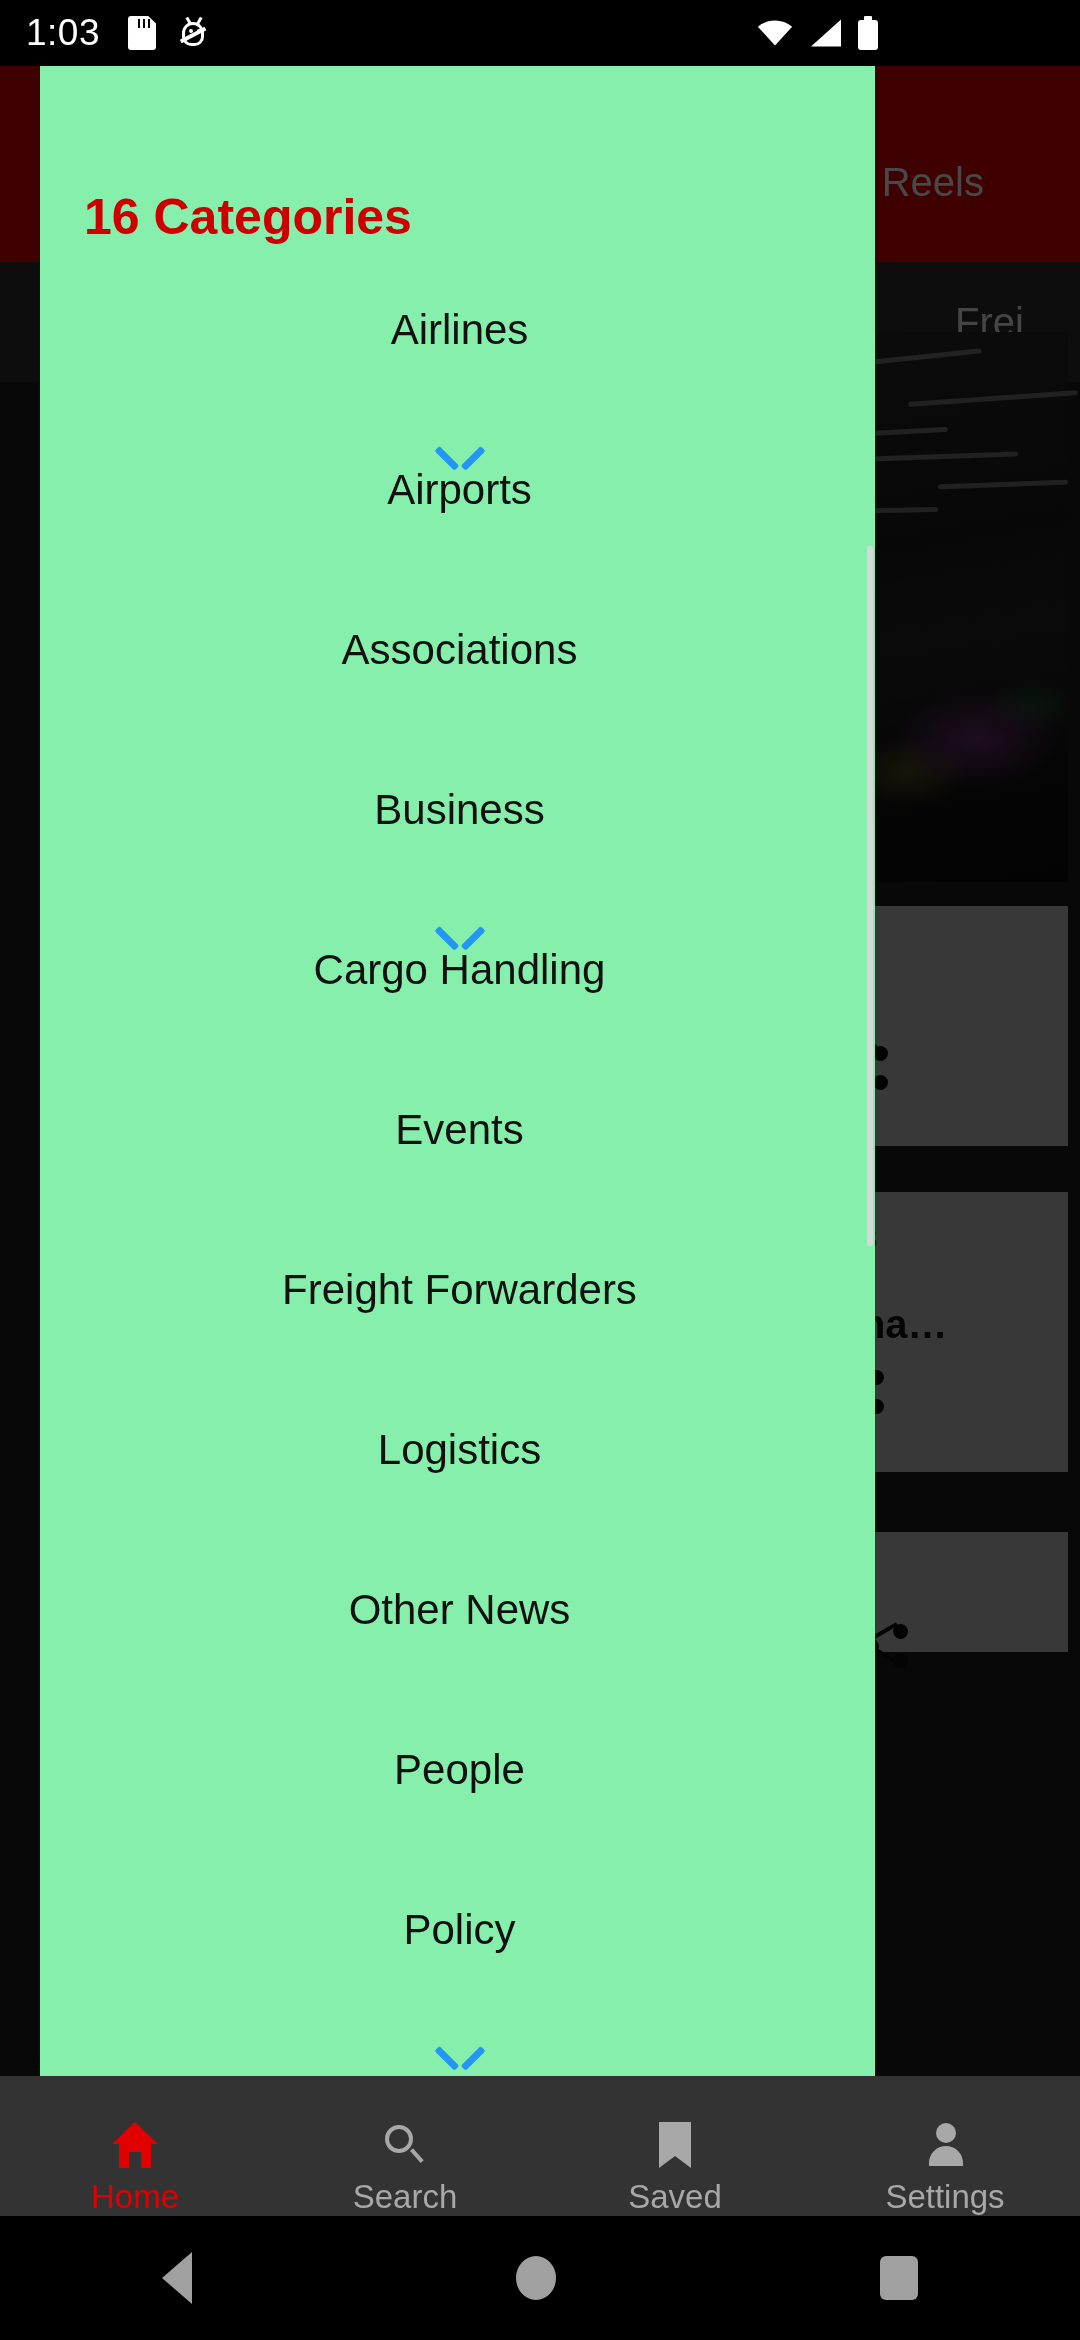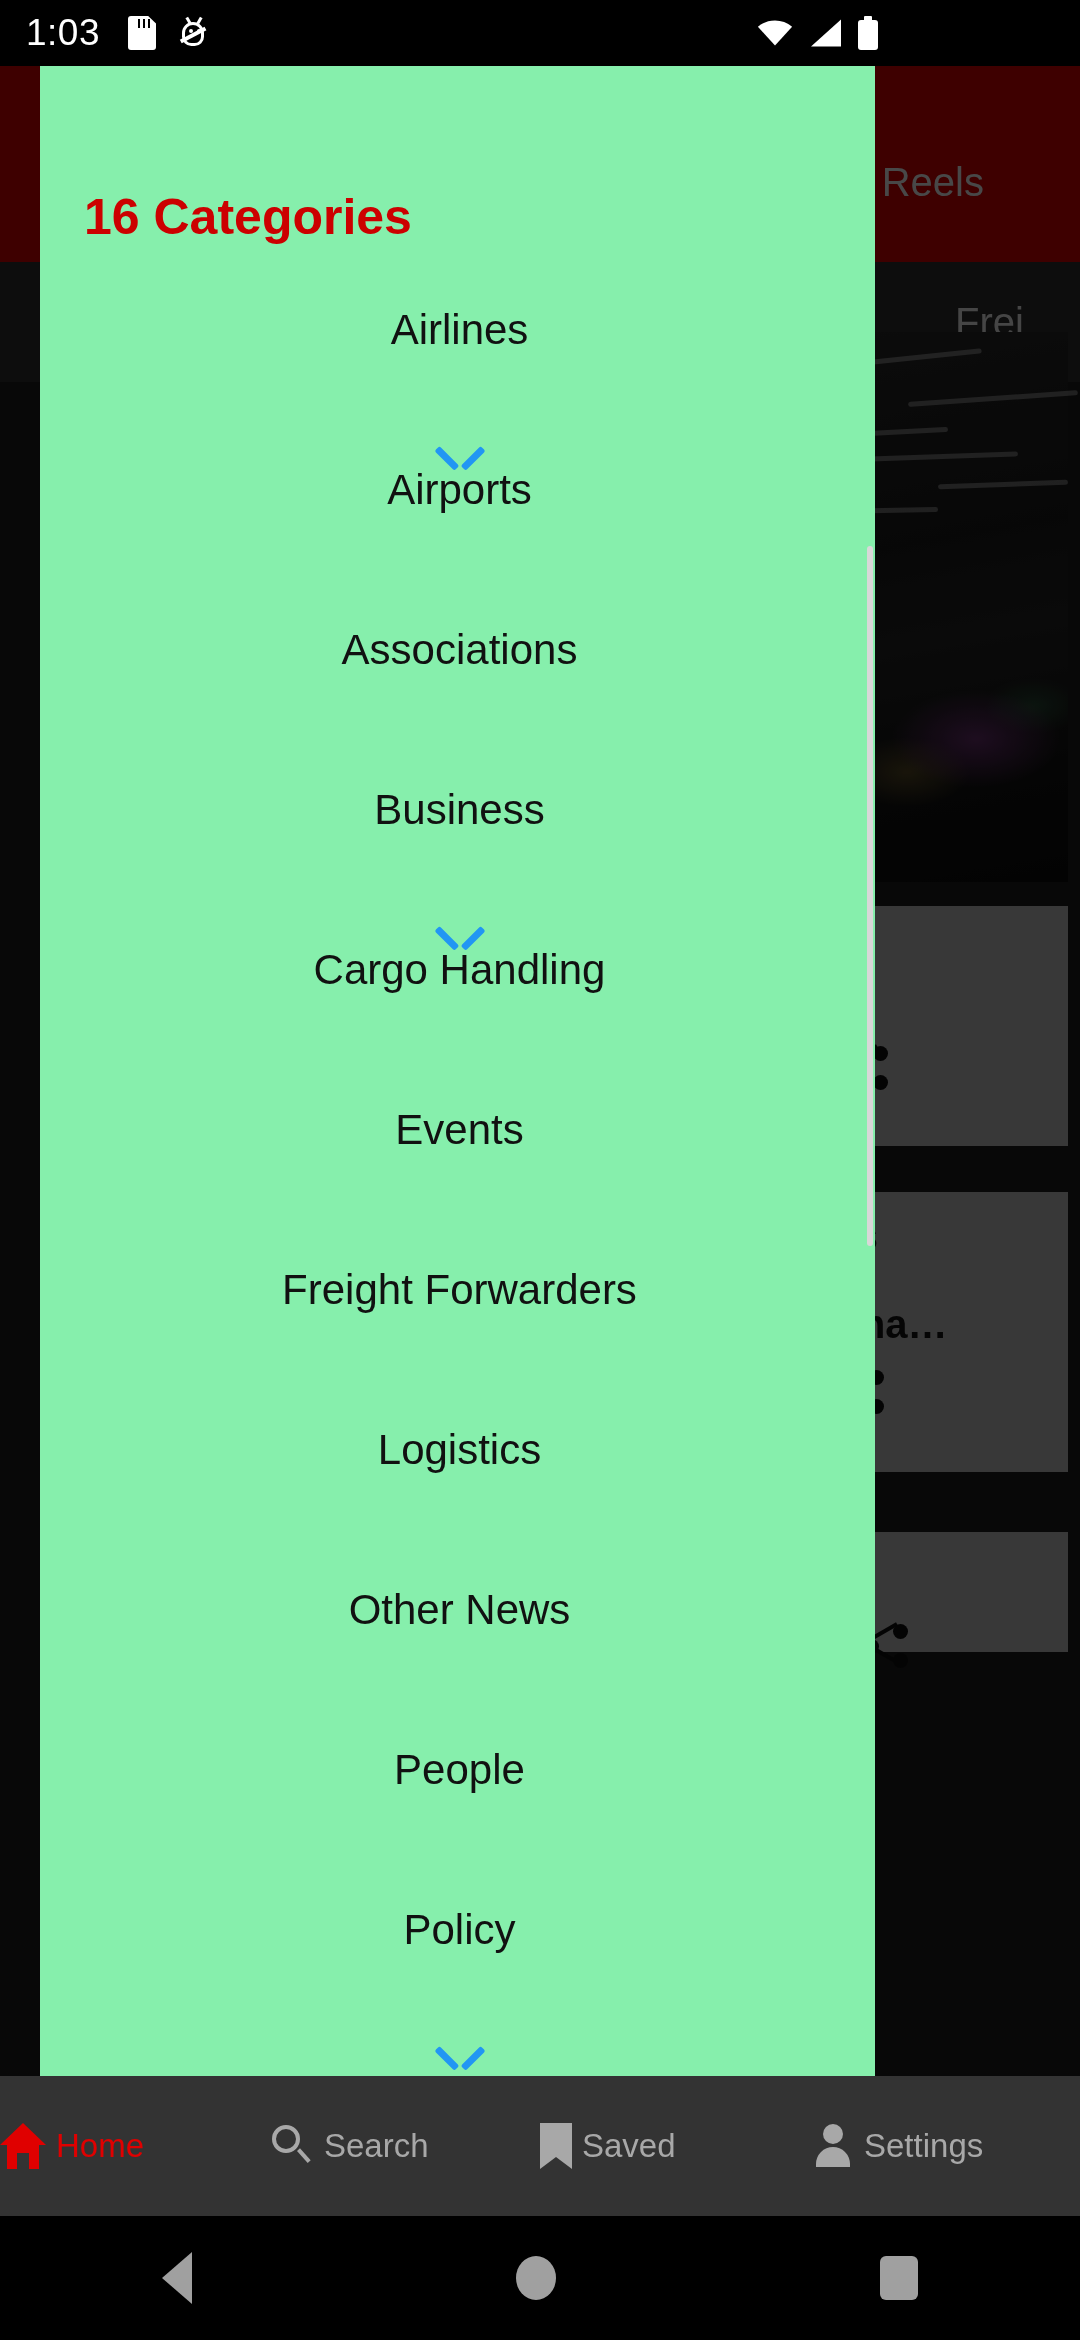--- a/index.html
+++ b/index.html
@@ -75,21 +75,21 @@
   .ic-share .ln { position:absolute; height:4px; background:#0b0b0b; left:7px; width:30px;}
   .ic-share .ln.u{ top:13px; transform:rotate(-30deg); transform-origin:left center;}
   .ic-share .ln.d{ top:21px; transform:rotate(30deg); transform-origin:left center;}
 
   
   .scrim { position:absolute; left:0; top:66px; width:1080px; height:2010px; background:rgba(0,0,0,.55); z-index:20;}
 
   
   .bottomnav { position:absolute; left:0; top:2076px; width:1080px; height:140px;
      background:#333333; display:flex; z-index:40;}
-  .navitem { flex:1; display:flex; align-items:center; justify-content:flex-start; gap:10px;}
+  .navitem { flex:1; display:flex; flex-direction:column; align-items:center; justify-content:flex-end; gap:10px;}
   .navlabel { font-size:33px; color:#a8a8a8; }
   .navitem.active .navlabel { color:#e00000; }
   .nv-home { width:46px; height:46px; position:relative;}
   .nv-home .roof{ position:absolute; left:0; top:0; width:0;height:0;
      border-left:23px solid transparent; border-right:23px solid transparent; border-bottom:22px solid #e00000;}
   .nv-home .base{ position:absolute; left:7px; top:20px; width:32px; height:26px; background:#e00000;}
   .nv-home .door{ position:absolute; left:17px; top:30px; width:12px; height:16px; background:#333;}
   .nv-search { width:44px; height:44px; position:relative;}
   .nv-search .ring{ position:absolute; left:2px; top:1px; width:28px; height:28px; border:4px solid #a8a8a8; border-radius:50%;}
   .nv-search .hand{ position:absolute; left:27px; top:27px; width:4px; height:16px; background:#a8a8a8; transform:rotate(-42deg); transform-origin:top left;}

